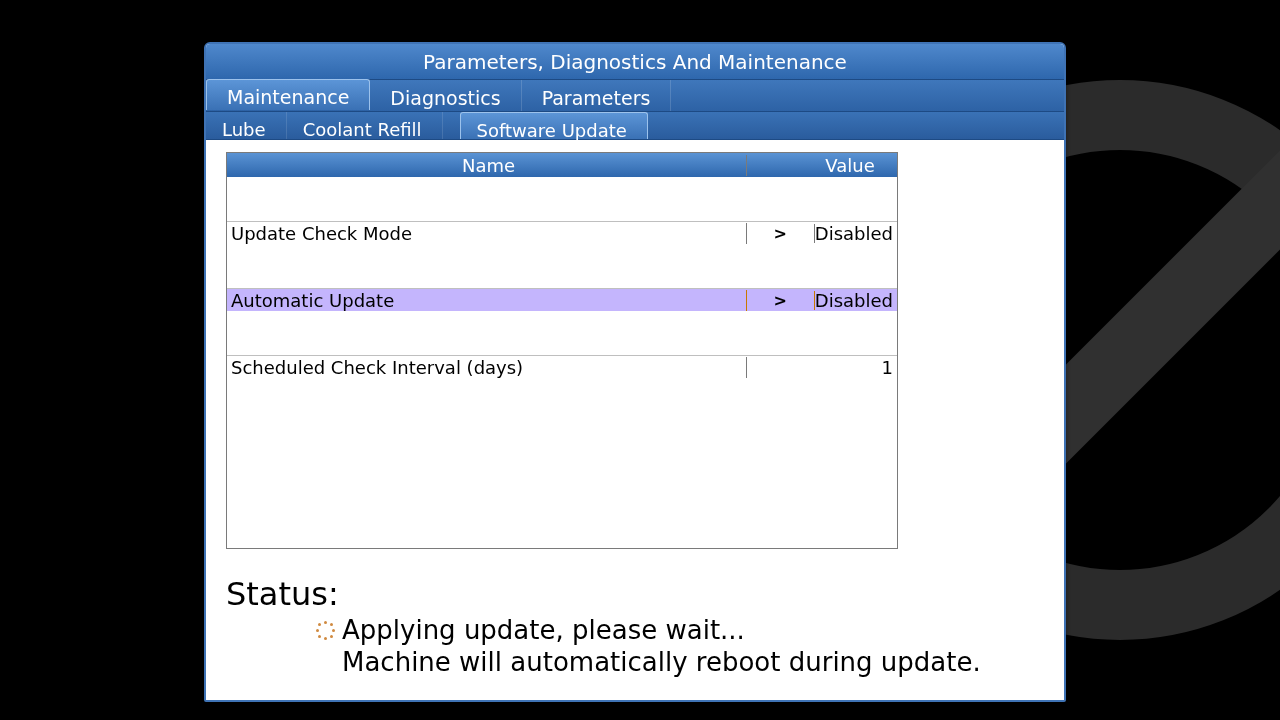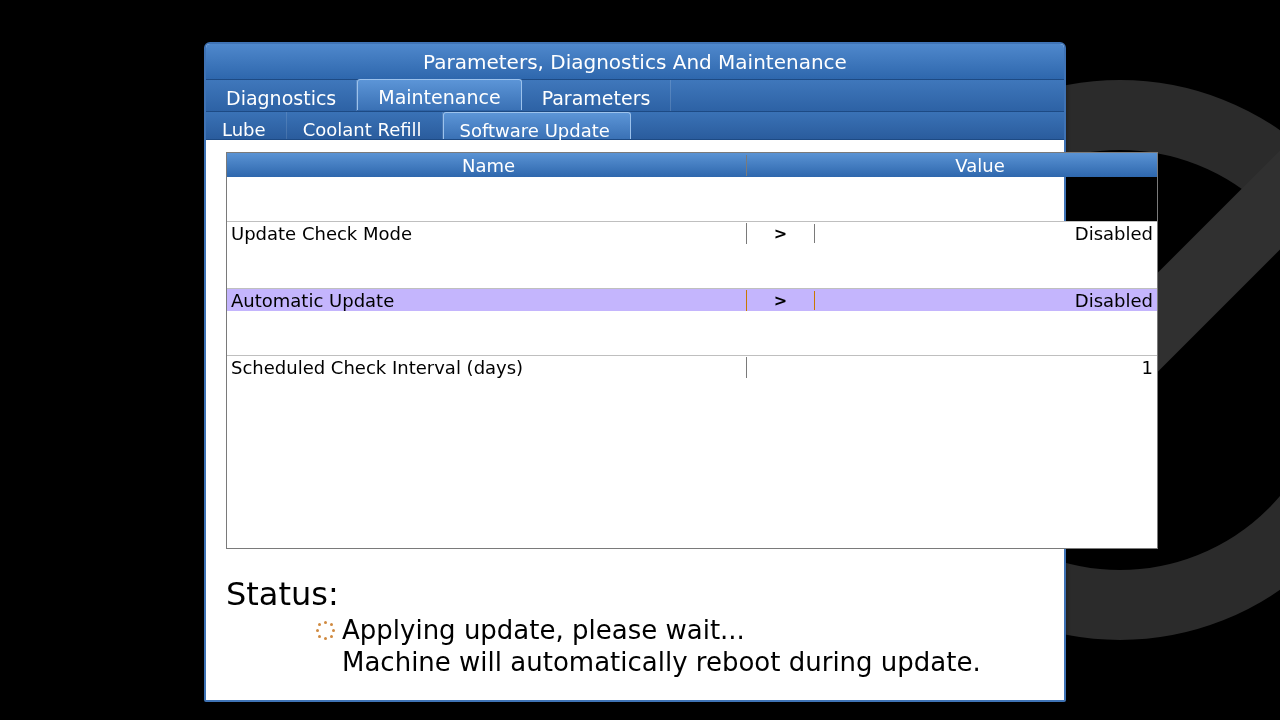--- a/index.html
+++ b/index.html
@@ -104,34 +104,35 @@
     display:flex;
     align-items:center;
     cursor:pointer;
     border-right: 1px solid rgba(255,255,255,0.12);
   }
   .subtab.selected-sub {
     background: linear-gradient(#5c95d7, #3a71b5);
     border: 1px solid #9cc2ec;
     border-bottom: none;
     border-radius: 3px 3px 0 0;
+    margin-left: 17px;
   }
 
   .content {
     flex: 1;
     background:#fff;
     padding: 12px 16px 12px 16px;
     display:flex;
     flex-direction:column;
   }
 
   
   .param-table {
     border: 1px solid #7a7a7a;
-    width: 932px;
+    width: 672px;
     margin-left: 4px;
   }
   .pt-header {
     display:flex;
     background: linear-gradient(#5a93d4, #2e67ad);
     color:#fff;
     font-size: 18px;
     height: 24px;
     align-items:center;
   }
@@ -211,25 +212,25 @@
 <div class="bg-circle"></div>
 <div class="bg-slash"></div>
 
 <div class="window">
 
   <div class="titlebar">
     <span>Parameters, Diagnostics And Maintenance</span>
   </div>
 
   <div class="tabs-row">
+    <div class="tab selected-top">
+      <span>Maintenance</span>
+    </div>
     <div class="tab">
       <span>Diagnostics</span>
-    </div>
-    <div class="tab selected-top">
-      <span>Maintenance</span>
     </div>
     <div class="tab">
       <span>Parameters</span>
     </div>
   </div>
 
   <div class="subtabs-row">
     <div class="subtab">
       <span>Lube</span>
     </div>

